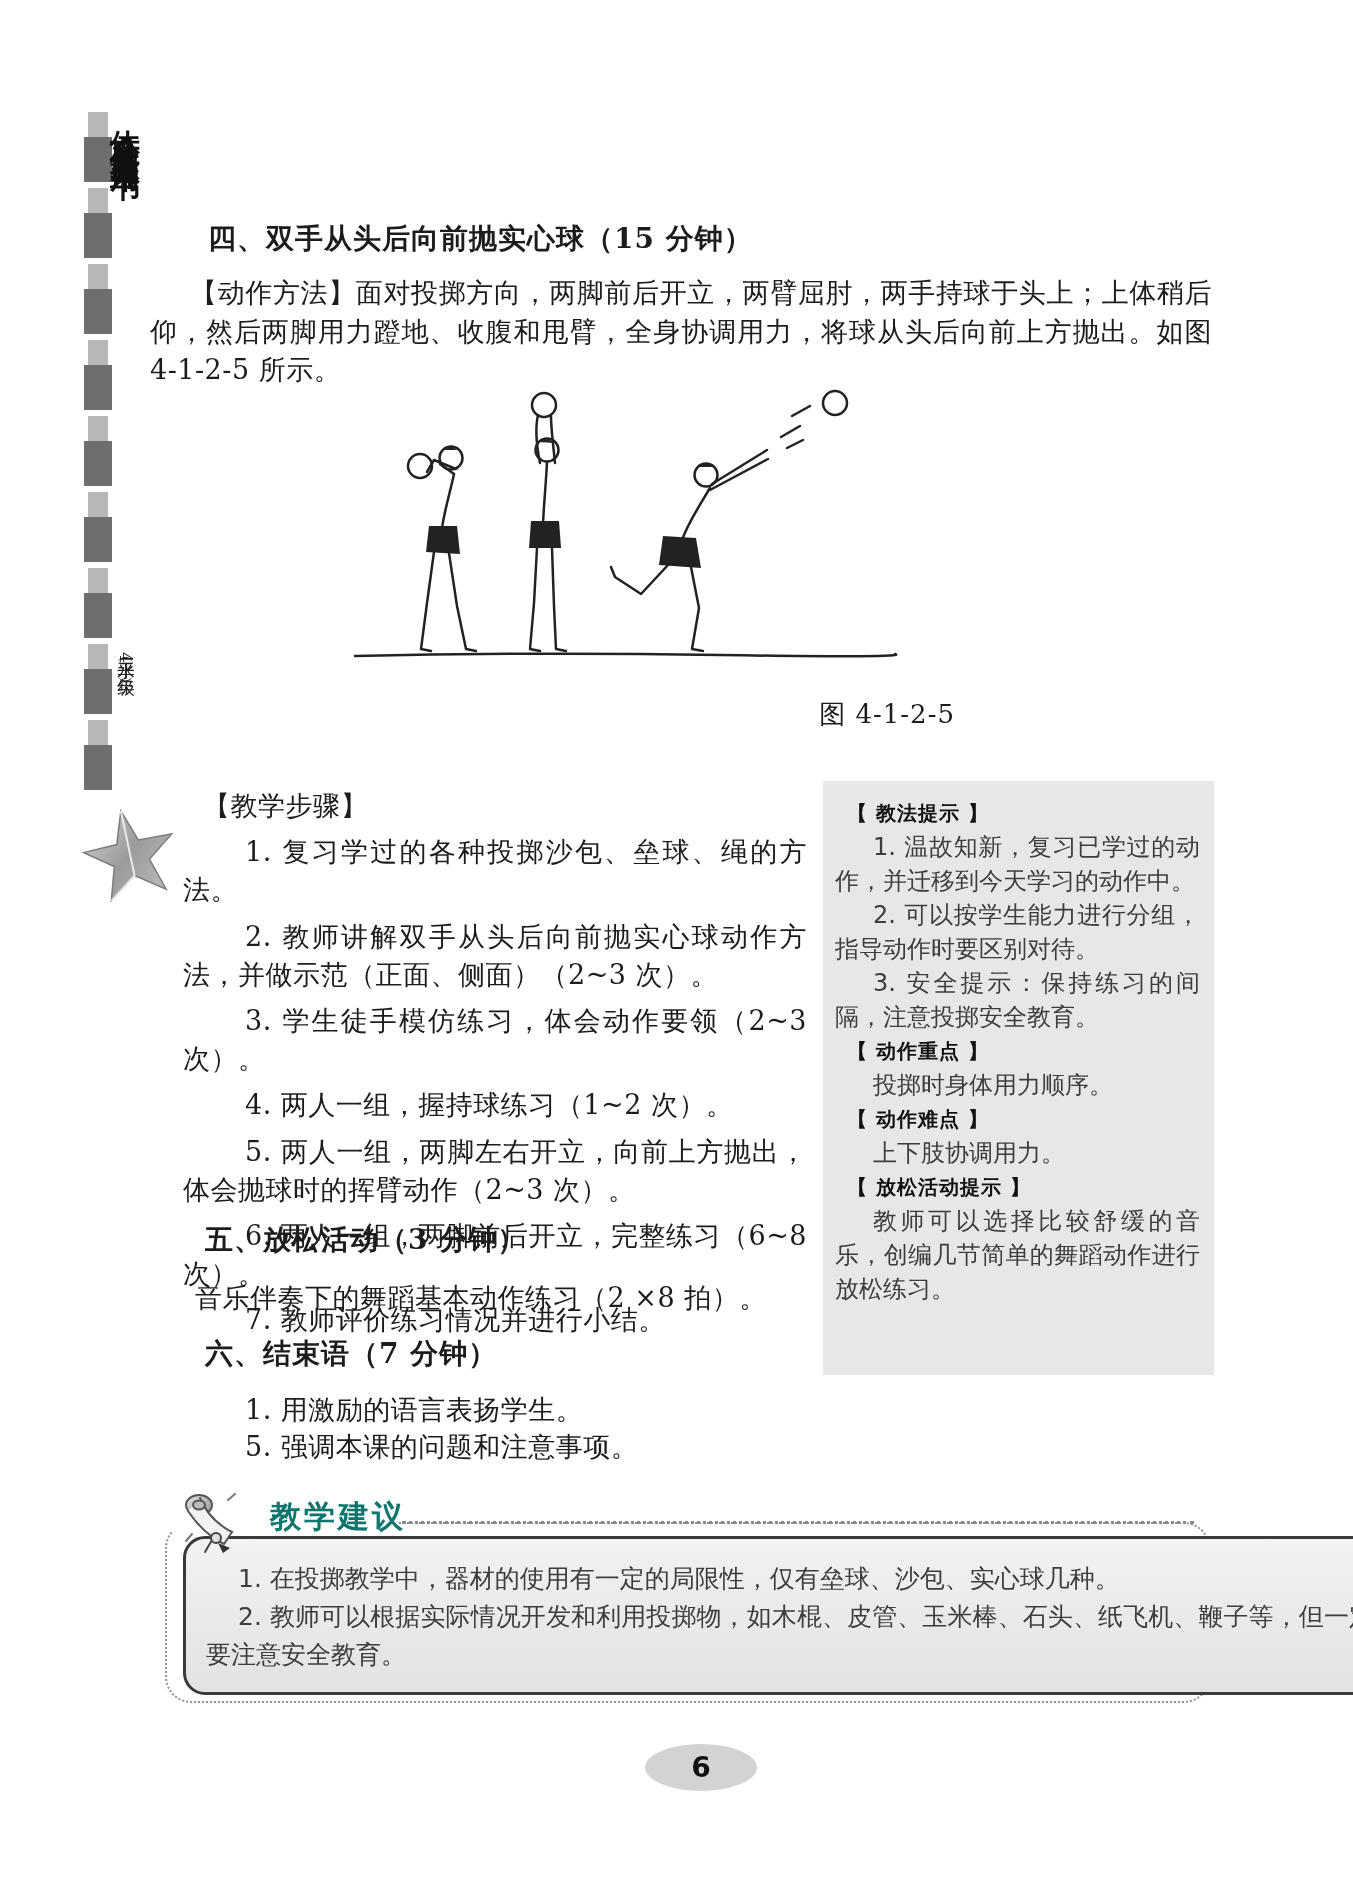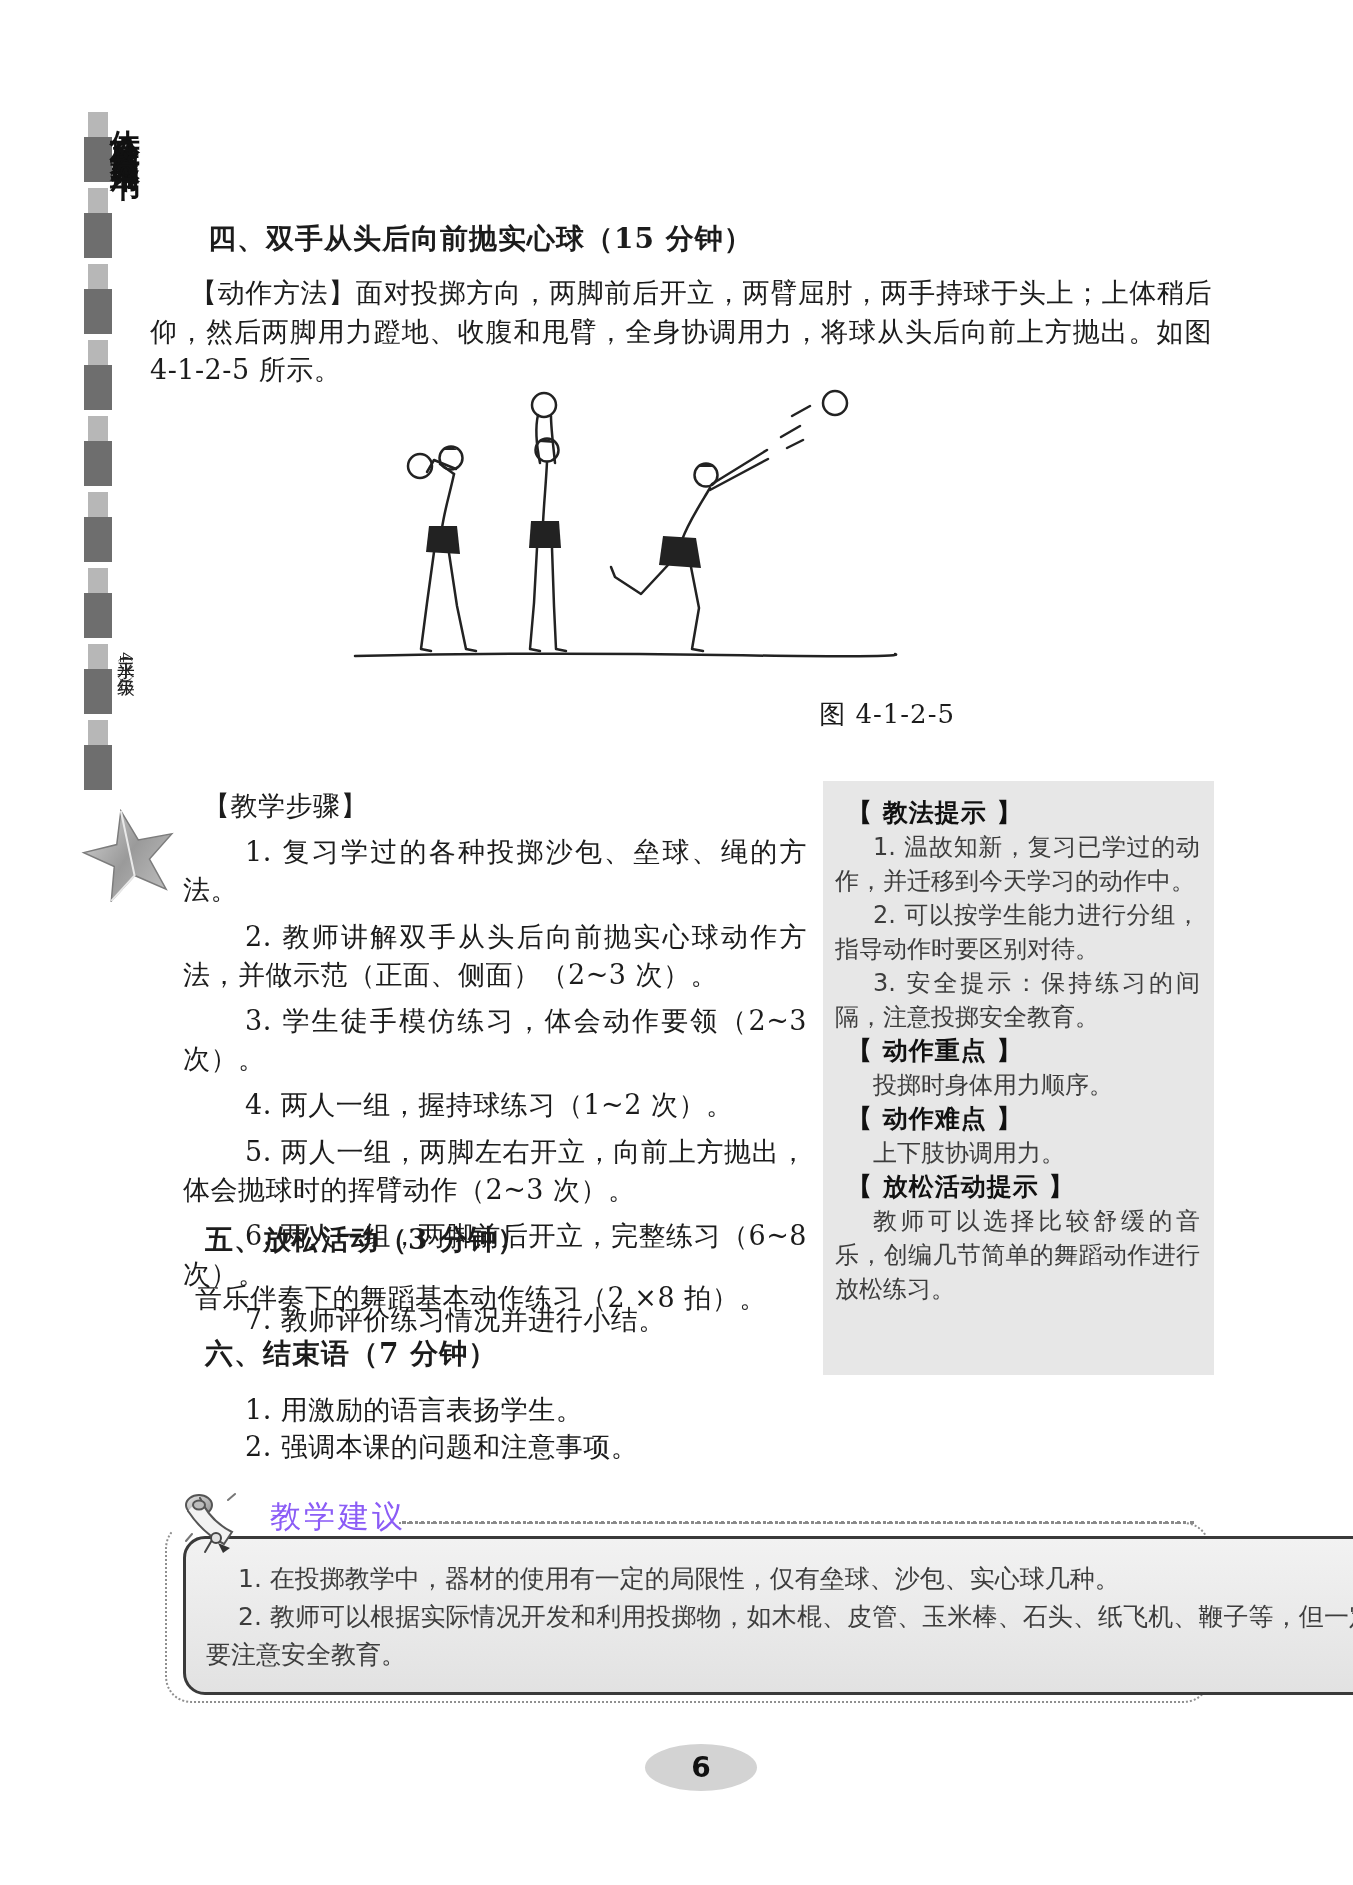--- a/index.html
+++ b/index.html
@@ -33,33 +33,33 @@
   .sec5-title{left:205px;top:1221px;}
   .relax-para{left:150px;top:1280px;width:900px;font-size:27px;text-indent:45px;letter-spacing:.5px;}
   .sec6-title{left:205px;top:1335px;}
   .closing{left:158px;top:1391px;width:640px;padding-left:25px;}
   .closing p{margin:0;font-size:27px;line-height:37px;text-indent:62px;letter-spacing:.5px;}
   
   .tips-box{left:823px;top:781px;width:391px;height:594px;background:#e7e7e7;
     box-sizing:border-box;padding:15px 14px 0 12px;
     font-family:"DejaVu Sans","Liberation Sans",sans-serif;color:#3d3d3d;}
   .tips-box p{margin:0;font-size:24px;line-height:34px;}
-  .tips-box p.thdr{font-weight:bold;color:#111;font-size:25px;padding-left:12px;letter-spacing:1px;}
+  .tips-box p.thdr{font-weight:bold;color:#111;font-size:20px;padding-left:12px;letter-spacing:1px;}
   .tips-box p.titem{text-indent:38px;text-align:justify;}
   
   .sg-outer{left:165px;top:1522px;width:1045px;height:181px;border:2px dotted #8f8f8f;
     border-radius:26px;box-sizing:border-box;}
   .sg-inner{left:183px;top:1536px;width:1214px;height:159px;border:3px solid #3a3a3a;
     border-radius:22px;box-sizing:border-box;background:linear-gradient(180deg,#f2f2f2,#e2e2e2);
     padding:21px 20px 0 20px;z-index:1;}
   .sg-inner p{margin:0;font-size:25px;line-height:38px;text-indent:32px;
     font-family:"DejaVu Sans","Liberation Sans",sans-serif;color:#3d3d3d;text-align:justify;}
   .sg-patch{left:172px;top:1500px;width:226px;height:34px;background:#ffffff;z-index:2;}
-  .sg-title{left:270px;top:1496px;font-size:31px;font-weight:normal;letter-spacing:3px;z-index:3;
-    font-family:"DejaVu Sans","Liberation Sans",sans-serif;color:#8b5cf6;}
+  .sg-title{left:270px;top:1496px;font-size:31px;font-weight:bold;letter-spacing:3px;z-index:3;
+    font-family:"DejaVu Sans","Liberation Sans",sans-serif;color:#0f766e;}
   .sg-dots{left:402px;top:1521px;width:792px;height:0;border-top:3px dotted #8a8a8a;z-index:2;}
   .sg-icon{left:178px;top:1486px;width:84px;height:84px;z-index:4;}
   
   .page-oval{left:645px;top:1744px;width:112px;height:47px;border-radius:50%;
     background:#d3d3d3;text-align:center;line-height:47px;font-size:28px;font-weight:bold;
     font-family:"DejaVu Sans","Liberation Sans",sans-serif;color:#111;}
 </style>
 </head>
 <body>
 
@@ -147,21 +147,21 @@
   <p class="it">6. 两人一组，两脚前后开立，完整练习（6~8 次）。</p>
   <p class="it">7. 教师评价练习情况并进行小结。</p>
 </div>
 
 <div class="abs sec-title sec5-title">五、放松活动（3 分钟）</div>
 <div class="abs relax-para">音乐伴奏下的舞蹈基本动作练习（2 ×8 拍）。</div>
 
 <div class="abs sec-title sec6-title">六、结束语（7 分钟）</div>
 <div class="abs closing">
   <p>1. 用激励的语言表扬学生。</p>
-  <p>2. 强调本课的问题和注意事项。</p>
+  <p>5. 强调本课的问题和注意事项。</p>
 </div>
 
 <div class="abs tips-box">
   <p class="thdr">【 教法提示 】</p>
   <p class="titem">1. 温故知新，复习已学过的动作，并迁移到今天学习的动作中。</p>
   <p class="titem">2. 可以按学生能力进行分组，指导动作时要区别对待。</p>
   <p class="titem">3. 安全提示：保持练习的间隔，注意投掷安全教育。</p>
   <p class="thdr">【 动作重点 】</p>
   <p class="titem">投掷时身体用力顺序。</p>
   <p class="thdr">【 动作难点 】</p>

